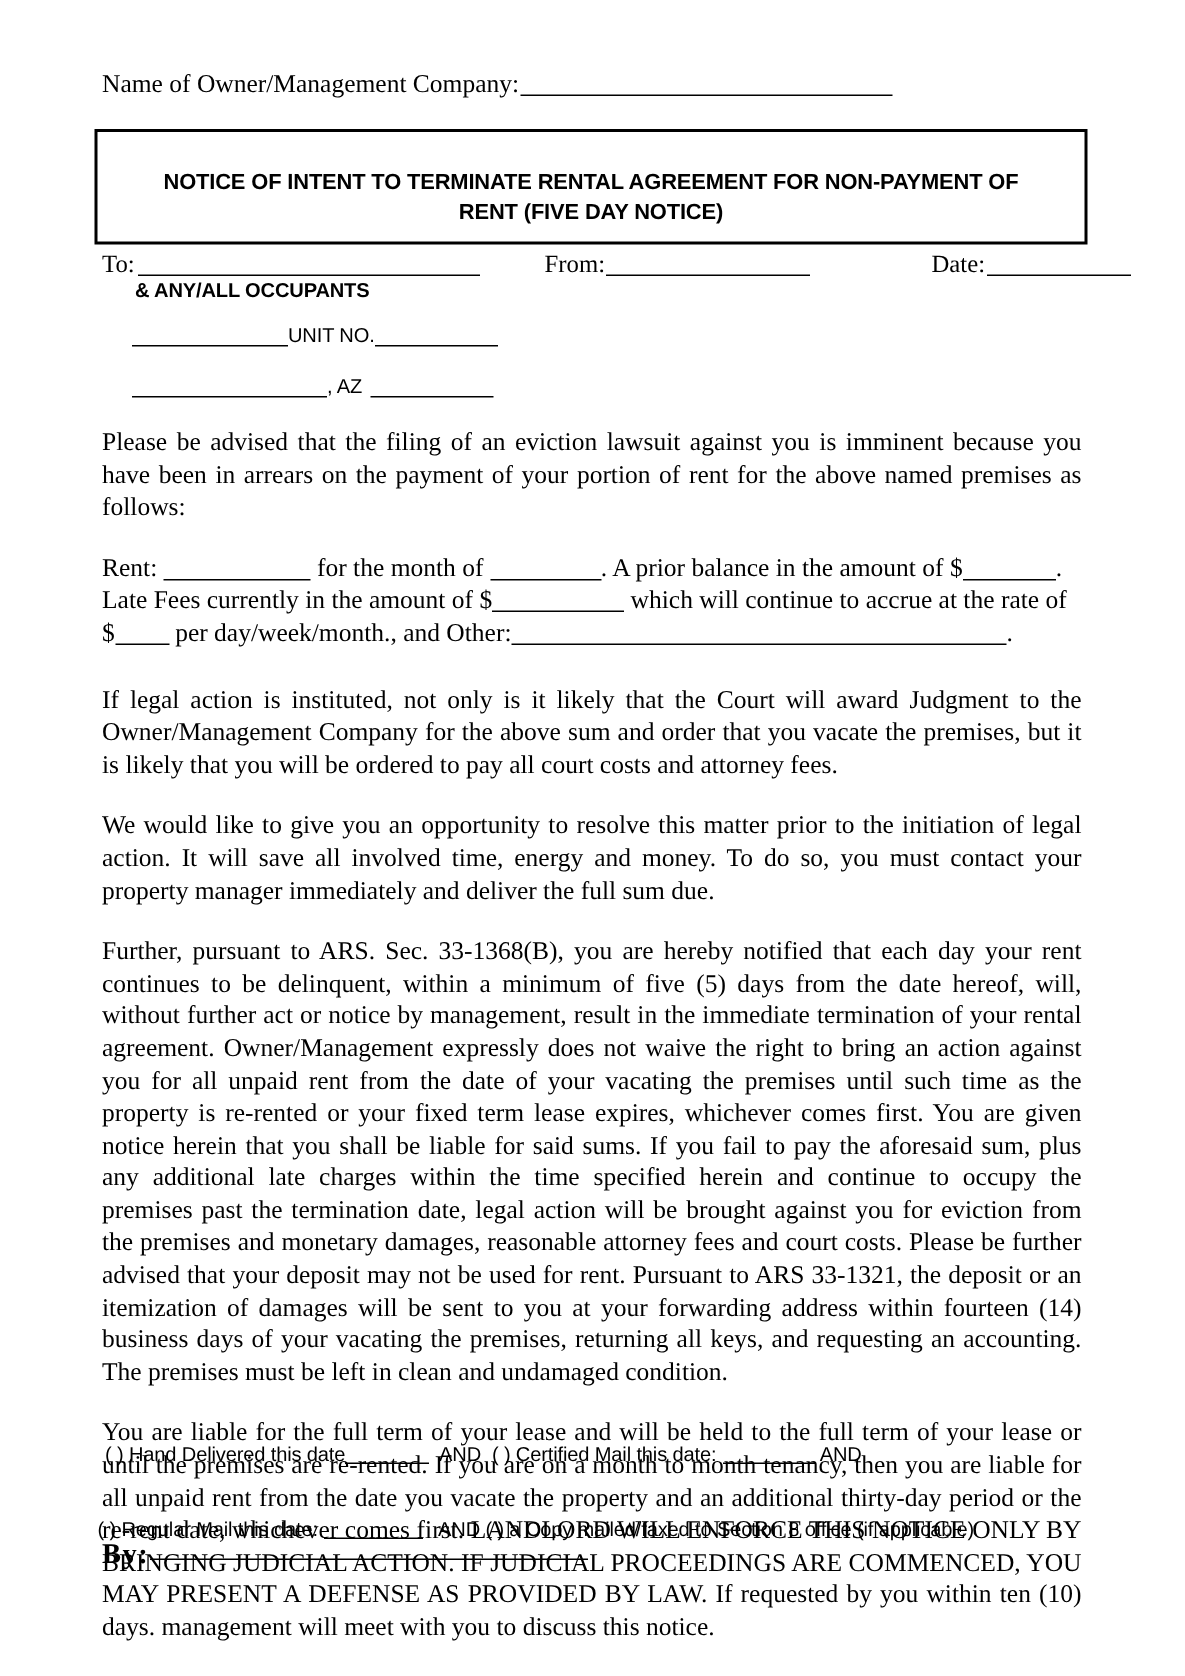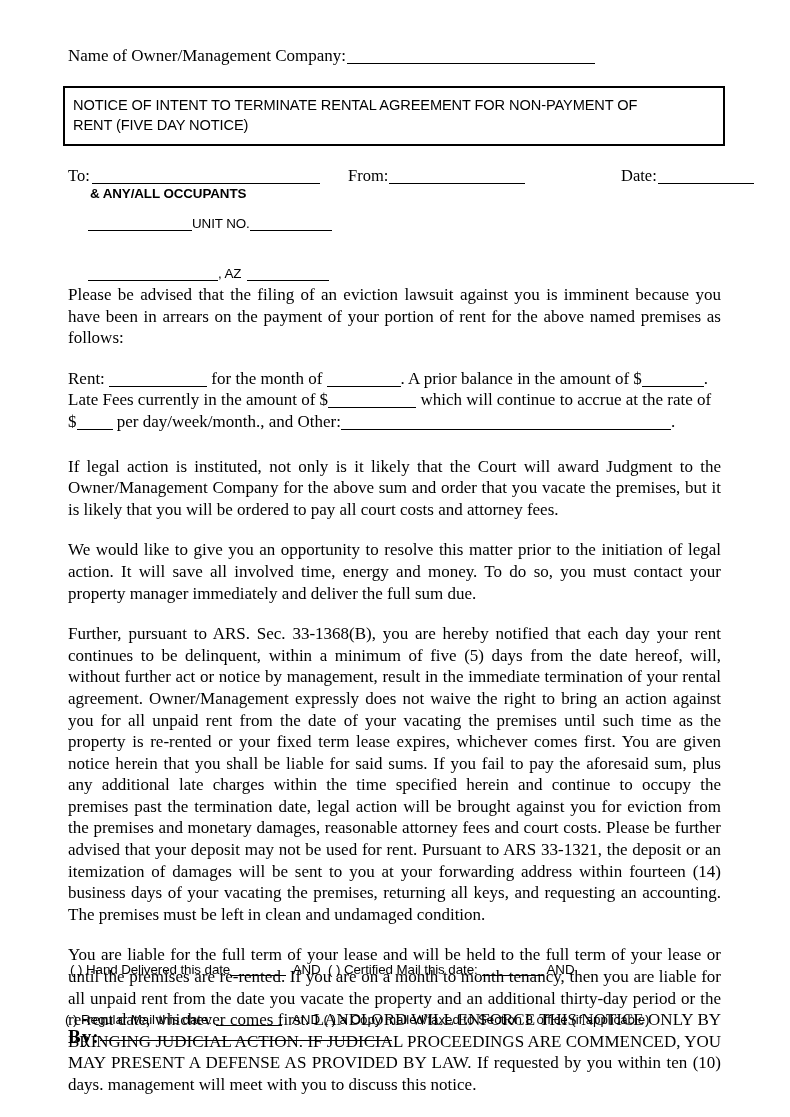--- a/index.html
+++ b/index.html
@@ -40,25 +40,25 @@
     margin-left: 1px;
   }
 
   
   .title-box {
     position: absolute;
     left: 63px;
     top: 86px;
     width: 662px;
     border: 2px solid #000;
-    padding: 7px 8px 9px 8px;
+    padding: 24px 8px 9px 8px;
     box-sizing: border-box;
-    text-align: left;
+    text-align: center;
     font-family: "Liberation Sans", "DejaVu Sans", sans-serif;
-    font-weight: normal;
+    font-weight: bold;
     font-size: 14.6px;
     line-height: 20px;
     letter-spacing: -0.1px;
   }
   .title-box .tline { display: block; }
 
   
   .tfd {
     position: absolute;
     left: 68px;
@@ -77,42 +77,42 @@
     display: inline-block;
     border-bottom: 1px solid #000;
     vertical-align: -3px;
   }
   .row-to {
     position: absolute; left: 0; top: 0;
     white-space: nowrap;
   }
   .row-to .ul { width: 228px; margin-left: 2px; }
   .row-from {
-    position: absolute; left: 280px; top: 0;
+    position: absolute; left: 295px; top: 0;
     white-space: nowrap;
   }
   .row-from .ul { width: 136px; margin-left: 1px; }
   .row-date {
     position: absolute; left: 553px; top: 0;
     white-space: nowrap;
   }
   .row-date .ul { width: 96px; margin-left: 1px; }
   .row-occ {
     position: absolute; left: 22px; top: 20px;
     white-space: nowrap;
     font-weight: bold;
   }
   .row-unit {
     position: absolute; left: 20px; top: 50px;
     white-space: nowrap;
   }
   .row-unit .ul1 { width: 104px; }
   .row-unit .ul2 { width: 82px; }
   .row-az {
-    position: absolute; left: 20px; top: 100px;
+    position: absolute; left: 20px; top: 84px;
     white-space: nowrap;
   }
   .row-az .ul1 { width: 130px; }
   .row-az .ul2 { width: 82px; margin-left: 6px; }
 
   
   .body-wrap {
     position: absolute;
     left: 68px;
     top: 284px;

